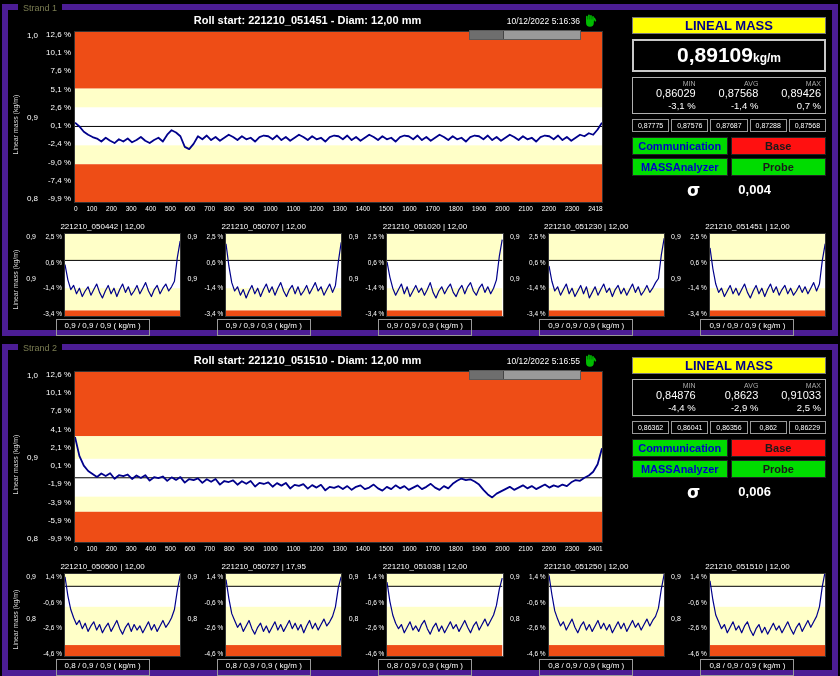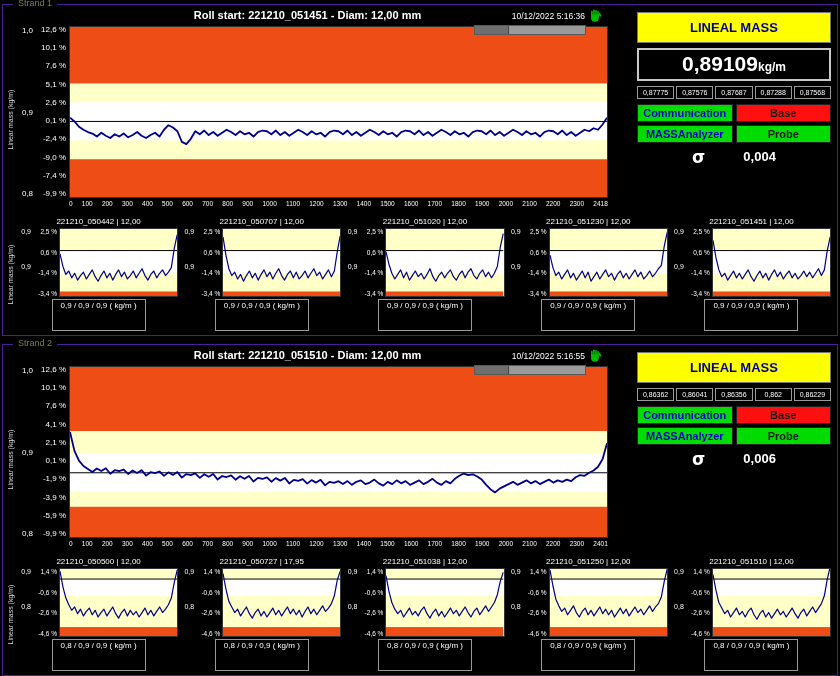--- a/index.html
+++ b/index.html
@@ -1,38 +1,38 @@
 <!DOCTYPE html>
 <html><head>
 <meta charset="utf-8">
 <style>
   html,body{margin:0;padding:0;background:#000;width:840px;height:676px;overflow:hidden;
     font-family:"Liberation Sans","DejaVu Sans",sans-serif;}
-  .strand{position:relative;height:332px;margin:4px 2px 0 2px;border:1px solid #4c1d95;background:#000;box-sizing:border-box;}
+  .strand{position:relative;height:332px;margin:4px 2px 0 2px;border:6px solid #4c1d95;background:#000;box-sizing:border-box;}
   .strand-label{position:absolute;top:-7px;left:10px;background:#000;color:#7b7d52;font-size:9px;padding:0 5px;z-index:5;}
   .main-row{display:flex;height:208px;gap:21px;}
   .chart-block{flex:1;position:relative;min-width:0;}
   .roll-title{margin-top:4px;text-align:center;color:#fff;font-size:11px;font-weight:bold;height:15px;}
   .ts-area{position:absolute;top:3px;right:10px;width:128px;z-index:4;}
   .ts-row{display:flex;align-items:center;justify-content:flex-end;gap:4px;}
   .ts-text{color:#fff;font-size:8.5px;}
   .hand{width:13px;height:15px;display:inline-block;}
   .scrollbar{margin-top:2px;margin-right:16px;height:8px;background:#9a9a9a;border:1px solid #5a5a5a;position:relative;}
   .scroll-thumb{position:absolute;left:0;top:0;width:34px;height:100%;background:#6e6e6e;border-right:1px solid #444;box-sizing:border-box;}
   .chart-wrap{display:flex;margin:2px 4px 0 2px;}
   .vlabel{width:12px;display:flex;align-items:center;justify-content:center;}
   .vlabel span{transform:rotate(-90deg);font-size:7px;color:#ddd;white-space:nowrap;}
   .kgcol{width:18px;height:172px;display:flex;flex-direction:column;justify-content:space-between;align-items:flex-end;font-size:8px;color:#fff;padding-right:2px;box-sizing:border-box;}
   .pctcol{width:34px;height:172px;display:flex;flex-direction:column;justify-content:space-between;align-items:flex-end;font-size:8px;color:#fff;padding-right:3px;box-sizing:border-box;line-height:8px;}
   .plotcol{flex:1;display:flex;flex-direction:column;min-width:0;}
   .plot{height:172px;position:relative;border:1px solid #333;box-sizing:border-box;background:#fff;overflow:hidden;}
   .xticks{height:12px;display:flex;justify-content:space-between;color:#fff;font-size:6.5px;padding-top:2px;}
   
   .info{width:204px;box-sizing:border-box;padding:7px 6px 0 4px;display:flex;flex-direction:column;gap:5px;}
-  .lineal{background:#ffff00;color:#00008b;font-weight:bold;font-size:13px;text-align:center;padding:7px 0;border:1px solid #777;}
+  .lineal{background:#ffff00;color:#00008b;font-weight:bold;font-size:13px;text-align:center;padding:0 0;border:1px solid #777;}
   .bigbox{border:2px solid #c8c8c8;text-align:center;padding:2px 0 3px 0;color:#fff;background:#000;}
   .bigval{font-size:21px;font-weight:bold;}
   .bigunit{font-size:12px;font-weight:bold;margin-left:0;}
   .stats{border:1px solid #b0b0b0;display:flex;padding:2px 4px;gap:4px;}
   .stat{flex:1;text-align:right;}
   .stat-label{font-size:7px;color:#aaa;}
   .stat-val{font-size:11px;color:#fff;}
   .stat-pct{font-size:9.5px;color:#fff;padding-top:1px;}
   .history{display:flex;gap:2px;}
   .history div{flex:1;border:1px solid #999;font-size:7px;color:#fff;text-align:center;padding:2px 0;overflow:hidden;white-space:nowrap;}
@@ -42,21 +42,21 @@
   .sigma-sym{font-size:17px;font-weight:bold;font-family:"DejaVu Sans",sans-serif;line-height:14px;}
   .sigma-val{font-size:13px;font-weight:bold;margin-left:31px;}
   
   .mini-row{display:flex;height:114px;margin:4px 4px 0 2px;}
   .mini{flex:1;display:flex;flex-direction:column;min-width:0;margin:0 2px;}
   .mini-title{font-size:8px;color:#fff;text-align:center;height:11px;white-space:nowrap;overflow:hidden;}
   .mini-body{display:flex;flex:1;}
   .mini-kg{width:12px;display:flex;flex-direction:column;justify-content:space-between;align-items:flex-end;font-size:7px;color:#fff;padding-right:1px;}
   .mini-pct{width:25px;display:flex;flex-direction:column;justify-content:space-between;align-items:flex-end;font-size:6.5px;color:#fff;padding-right:2px;line-height:7px;}
   .mini-plot{flex:1;position:relative;border:1px solid #333;box-sizing:border-box;background:#fff;overflow:hidden;}
-  .mini-caption-row{height:32px;display:flex;justify-content:center;margin-top:2px;}
+  .mini-caption-row{height:17px;display:flex;justify-content:center;margin-top:2px;}
   .mini-caption{border:1px solid #999;color:#fff;font-size:8px;padding:0 8px;line-height:12px;white-space:nowrap;}
 </style>
 </head>
 <body>
 
 <section class="strand">
   <div class="strand-label">Strand 1</div>
   <div class="main-row">
     <div class="chart-block">
       <div class="roll-title">Roll start: 221210_051451 - Diam: 12,00 mm</div>
@@ -141,20 +141,37 @@
               <div>2418</div>
             </div>
         </div>
       </div>
     </div>
     <aside class="info">
       <div class="lineal">LINEAL MASS</div>
       <div class="bigbox">
         <span class="bigval">0,89109</span><span class="bigunit">kg/m</span>
       </div>
+      <div class="stats">
+        <div class="stat">
+          <div class="stat-label">MIN</div>
+          <div class="stat-val">0,86029</div>
+          <div class="stat-pct">-3,1 %</div>
+        </div>
+        <div class="stat">
+          <div class="stat-label">AVG</div>
+          <div class="stat-val">0,87568</div>
+          <div class="stat-pct">-1,4 %</div>
+        </div>
+        <div class="stat">
+          <div class="stat-label">MAX</div>
+          <div class="stat-val">0,89426</div>
+          <div class="stat-pct">0,7 %</div>
+        </div>
+      </div>
       <div class="history">
           <div>0,87775</div>
           <div>0,87576</div>
           <div>0,87687</div>
           <div>0,87288</div>
           <div>0,87568</div>
         </div>
       <div class="status">
           <div style="background: rgb(0, 220, 0); color: rgb(0, 0, 200);">Communication</div>
           <div style="background: rgb(255, 16, 16); color: rgb(26, 26, 26);">Base</div>
@@ -407,20 +424,37 @@
               <div>2100</div>
               <div>2200</div>
               <div>2300</div>
               <div>2401</div>
             </div>
         </div>
       </div>
     </div>
     <aside class="info">
       <div class="lineal">LINEAL MASS</div>
+      <div class="stats">
+        <div class="stat">
+          <div class="stat-label">MIN</div>
+          <div class="stat-val">0,84876</div>
+          <div class="stat-pct">-4,4 %</div>
+        </div>
+        <div class="stat">
+          <div class="stat-label">AVG</div>
+          <div class="stat-val">0,8623</div>
+          <div class="stat-pct">-2,9 %</div>
+        </div>
+        <div class="stat">
+          <div class="stat-label">MAX</div>
+          <div class="stat-val">0,91033</div>
+          <div class="stat-pct">2,5 %</div>
+        </div>
+      </div>
       <div class="history">
           <div>0,86362</div>
           <div>0,86041</div>
           <div>0,86356</div>
           <div>0,862</div>
           <div>0,86229</div>
         </div>
       <div class="status">
           <div style="background: rgb(0, 220, 0); color: rgb(0, 0, 200);">Communication</div>
           <div style="background: rgb(255, 16, 16); color: rgb(26, 26, 26);">Base</div>

